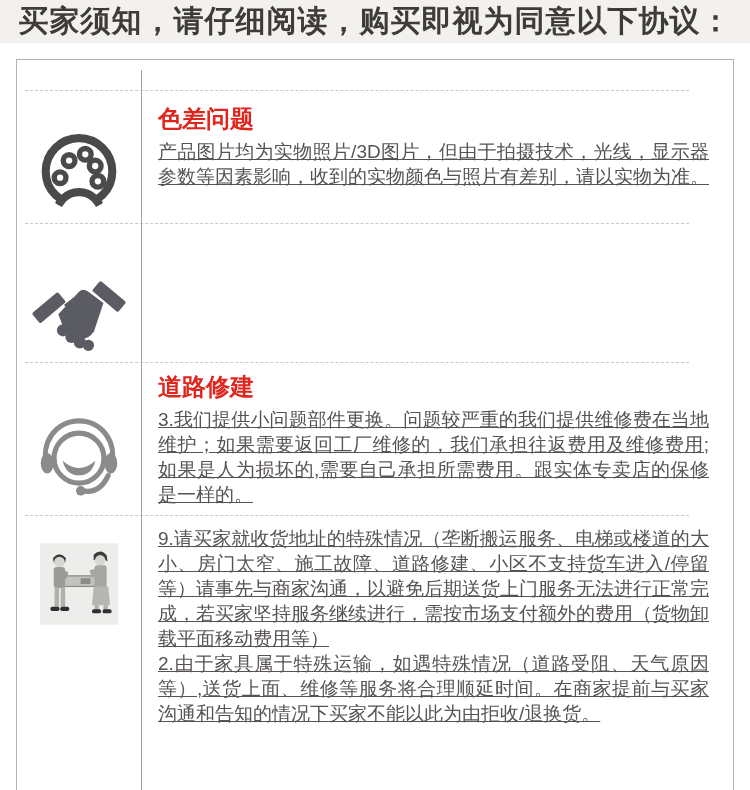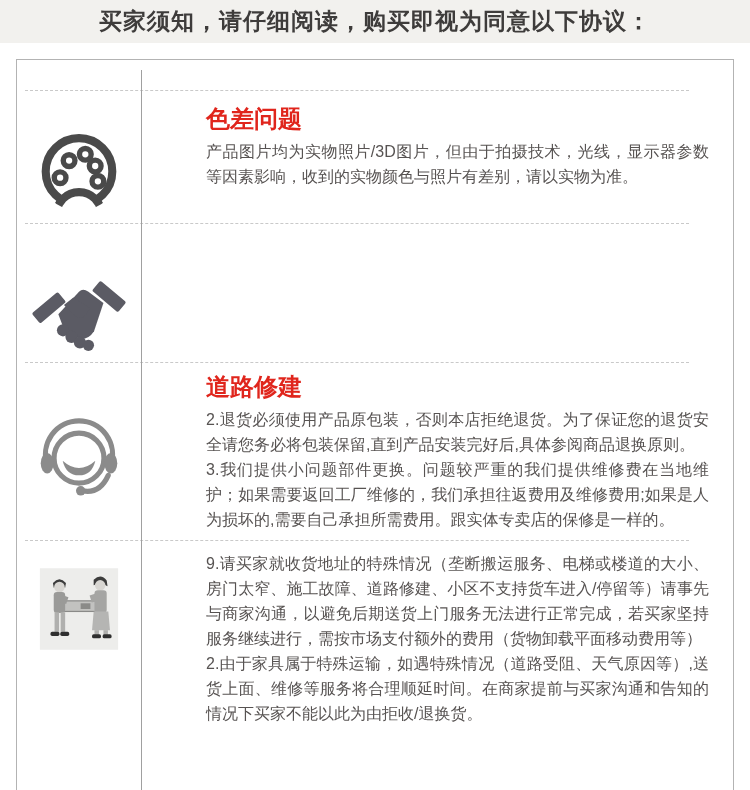--- a/index.html
+++ b/index.html
@@ -2,39 +2,39 @@
 <html><head>
 <meta charset="utf-8">
 <style>
   * { margin:0; padding:0; box-sizing:border-box; }
   html,body { width:750px; height:790px; overflow:hidden; background:#ffffff;
     font-family:"Liberation Sans","DejaVu Sans",sans-serif; }
 
   
   .page-header { width:750px; height:43px; background:#f2f1ee;
     display:flex; align-items:center; justify-content:center; }
-  .page-header h1 { font-size:23px; font-weight:bold; color:#3e3c3b; letter-spacing:1px; }
+  .page-header h1 { font-size:30px; font-weight:bold; color:#3e3c3b; letter-spacing:1px; }
 
   
   .notice-box { position:relative; width:718px; margin:16px auto 0;
     border:1px solid #b3b3b3; border-bottom:none; height:731px; overflow:hidden;
     padding-top:30px; }
   .v-divider { position:absolute; left:124px; top:10px; bottom:0; width:1px;
     background:#a0a0a0; }
 
   .dash-sep { height:0; border-top:1px dashed #c9c9c9; margin:0 44px 0 8px; }
 
-  .sec { display:flex;gap:48px; }
+  .sec { display:flex; }
   .icon-col { width:124px; flex:none; display:flex; justify-content:center;
     align-items:flex-start; }
   .text-col { flex:1; padding-left:17px; padding-right:24px; }
 
   .sec-heading { font-size:24px; line-height:28px; font-weight:bold;
     color:#e0251c; margin:0 0 6px; }
-  .sec-para { font-size:16px; line-height:25px; color:#575352; text-align:justify; }
+  .sec-para { font-size:19px; line-height:25px; color:#575352; text-align:justify;text-decoration:underline; }
 
   .sec-color  .text-col { padding-top:14px; padding-bottom:14px; }
   .sec-sign   .text-col { padding-top:12px; padding-bottom:10px; }
   .sec-after  .text-col { padding-top:10px; padding-bottom:8px; }
   .sec-ship   .text-col { padding-top:10px; padding-bottom:6px; }
 
   .sec-color .icon-col svg { margin-top:36px; }
   .sec-sign  .icon-col svg { margin-top:52px; }
   .sec-after .icon-col svg { margin-top:48px; }
   .sec-ship  .icon-col svg { margin-top:24px; }
@@ -104,21 +104,20 @@
           <path d="M84 74 Q 74 96 54 92"></path>
         </g>
         <ellipse cx="13" cy="60" rx="7.5" ry="12" fill="#8b8b8b"></ellipse>
         <ellipse cx="87" cy="60" rx="7.5" ry="12" fill="#8b8b8b"></ellipse>
         <path d="M31 57 Q 50 74 69 57 Q 65 74 50 74 Q 35 74 31 57 Z" fill="#8b8b8b"></path>
         <circle cx="52" cy="92" r="5.5" fill="#8b8b8b"></circle>
       </svg>
     </div>
     <div class="text-col">
       <h2 class="sec-heading">道路修建</h2>
-      <p class="sec-para">2.退货必须使用产品原包装，否则本店拒绝退货。为了保证您的退货安全请您务必将包装保留,直到产品安装完好后,具体参阅商品退换原则。</p>
       <p class="sec-para">3.我们提供小问题部件更换。问题较严重的我们提供维修费在当地维护；如果需要返回工厂维修的，我们承担往返费用及维修费用;如果是人为损坏的,需要自己承担所需费用。跟实体专卖店的保修是一样的。</p>
     </div>
   </section>
 
   <div class="dash-sep"></div>
 
   <section class="sec sec-ship">
     <div class="icon-col">
       <svg width="82" height="88" viewBox="0 0 100 108" aria-hidden="true">
         <rect x="2" y="4" width="96" height="100" fill="#ededeb"></rect>

